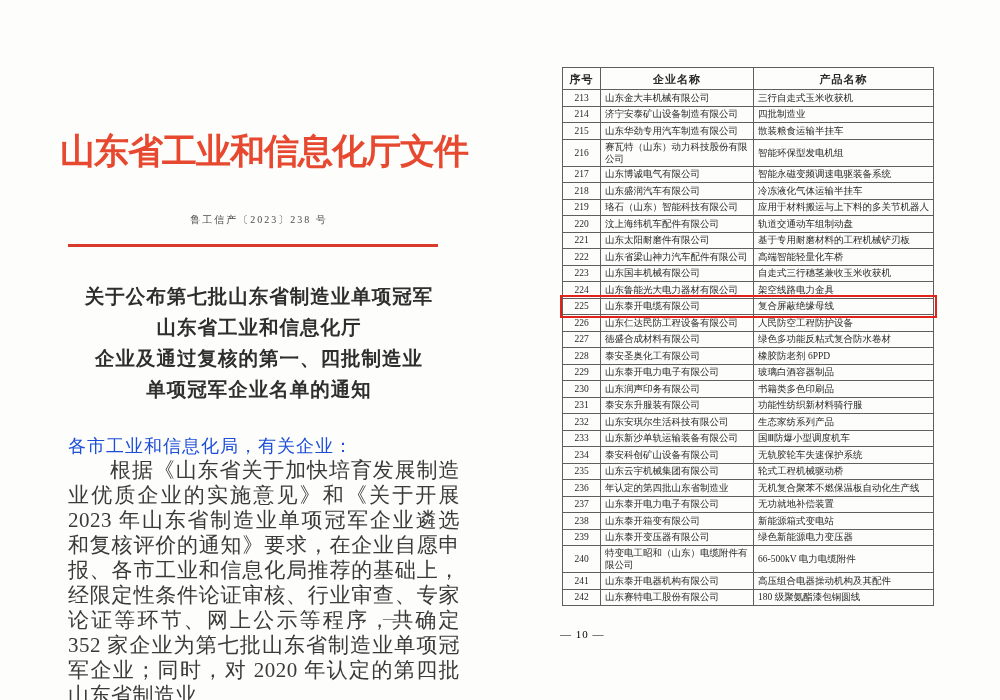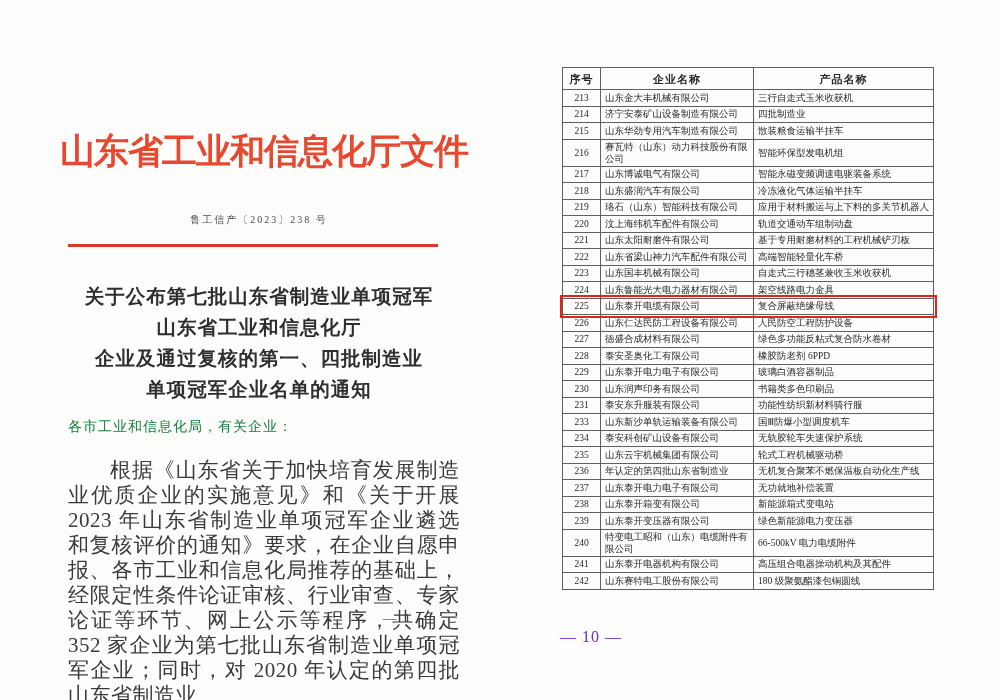--- a/index.html
+++ b/index.html
@@ -27,22 +27,22 @@
   .red-rule {
     position: absolute; top: 244px; left: 8px; width: 370px; height: 3px;
     background: #d93a2b;
   }
   .notice-title {
     position: absolute; top: 281px; left: 0; width: 398px;
     font-size: 19.5px; font-weight: bold; line-height: 31px;
     text-align: center; color: #2e2e2e; letter-spacing: 1px;
   }
   .salutation {
-    position: absolute; top: 418px; left: 8px; width: 390px;
-    font-size: 14px; color: #15803d; letter-spacing: 1px;
+    position: absolute; top: 434px; left: 8px; width: 390px;
+    font-size: 18px; color: #1d4ed8; letter-spacing: 1px;
   }
   .body-par {
     position: absolute; top: 458px; left: 8px; width: 392px;
     font-size: 21px; line-height: 25px; color: #3a3a3a;
     text-align: justify; text-indent: 2em; letter-spacing: 0.5px;
   }
   .page-num-left {
     position: absolute; top: 610px; left: 323px;
     font-size: 13.5px; color: #444; letter-spacing: 2px;
   }
@@ -62,21 +62,21 @@
   table.roster th {
     height: 22px; font-size: 11px; font-weight: bold; text-align: center;
     letter-spacing: 1px; padding: 2px; margin-left: 47px;
   }
   table.roster td { height: 16.5px; padding: 1px 4px; }
   td.c-no { text-align: center; padding: 1px 1px; font-size: 10px; letter-spacing: 0; }
   td.c-product { white-space: nowrap; }
   tr.hl { outline: 2.5px solid #e0241a; outline-offset: 1px; }
   .page-num-right {
     position: absolute; top: 628px; left: 5px;
-    font-size: 16px; color: #6d28d9; letter-spacing: 1px;
+    font-size: 11px; color: #000000; letter-spacing: 1px;
   }
 </style>
 </head>
 <body>
 
 <div class="page" id="left-page">
   <div class="red-head">山东省工业和信息化厅文件</div>
 
   <div class="doc-number">鲁工信产〔2023〕238 号</div>
 
@@ -200,20 +200,25 @@
           <td class="c-no">230</td>
           <td class="c-company">山东润声印务有限公司</td>
           <td class="c-product">书籍类多色印刷品</td>
         </tr>
         <tr>
           <td class="c-no">231</td>
           <td class="c-company">泰安东升服装有限公司</td>
           <td class="c-product">功能性纺织新材料骑行服</td>
         </tr>
         <tr>
+          <td class="c-no">232</td>
+          <td class="c-company">山东安琪尔生活科技有限公司</td>
+          <td class="c-product">生态家纺系列产品</td>
+        </tr>
+        <tr>
           <td class="c-no">233</td>
           <td class="c-company">山东新沙单轨运输装备有限公司</td>
           <td class="c-product">国Ⅲ防爆小型调度机车</td>
         </tr>
         <tr>
           <td class="c-no">234</td>
           <td class="c-company">泰安科创矿山设备有限公司</td>
           <td class="c-product">无轨胶轮车失速保护系统</td>
         </tr>
         <tr>

